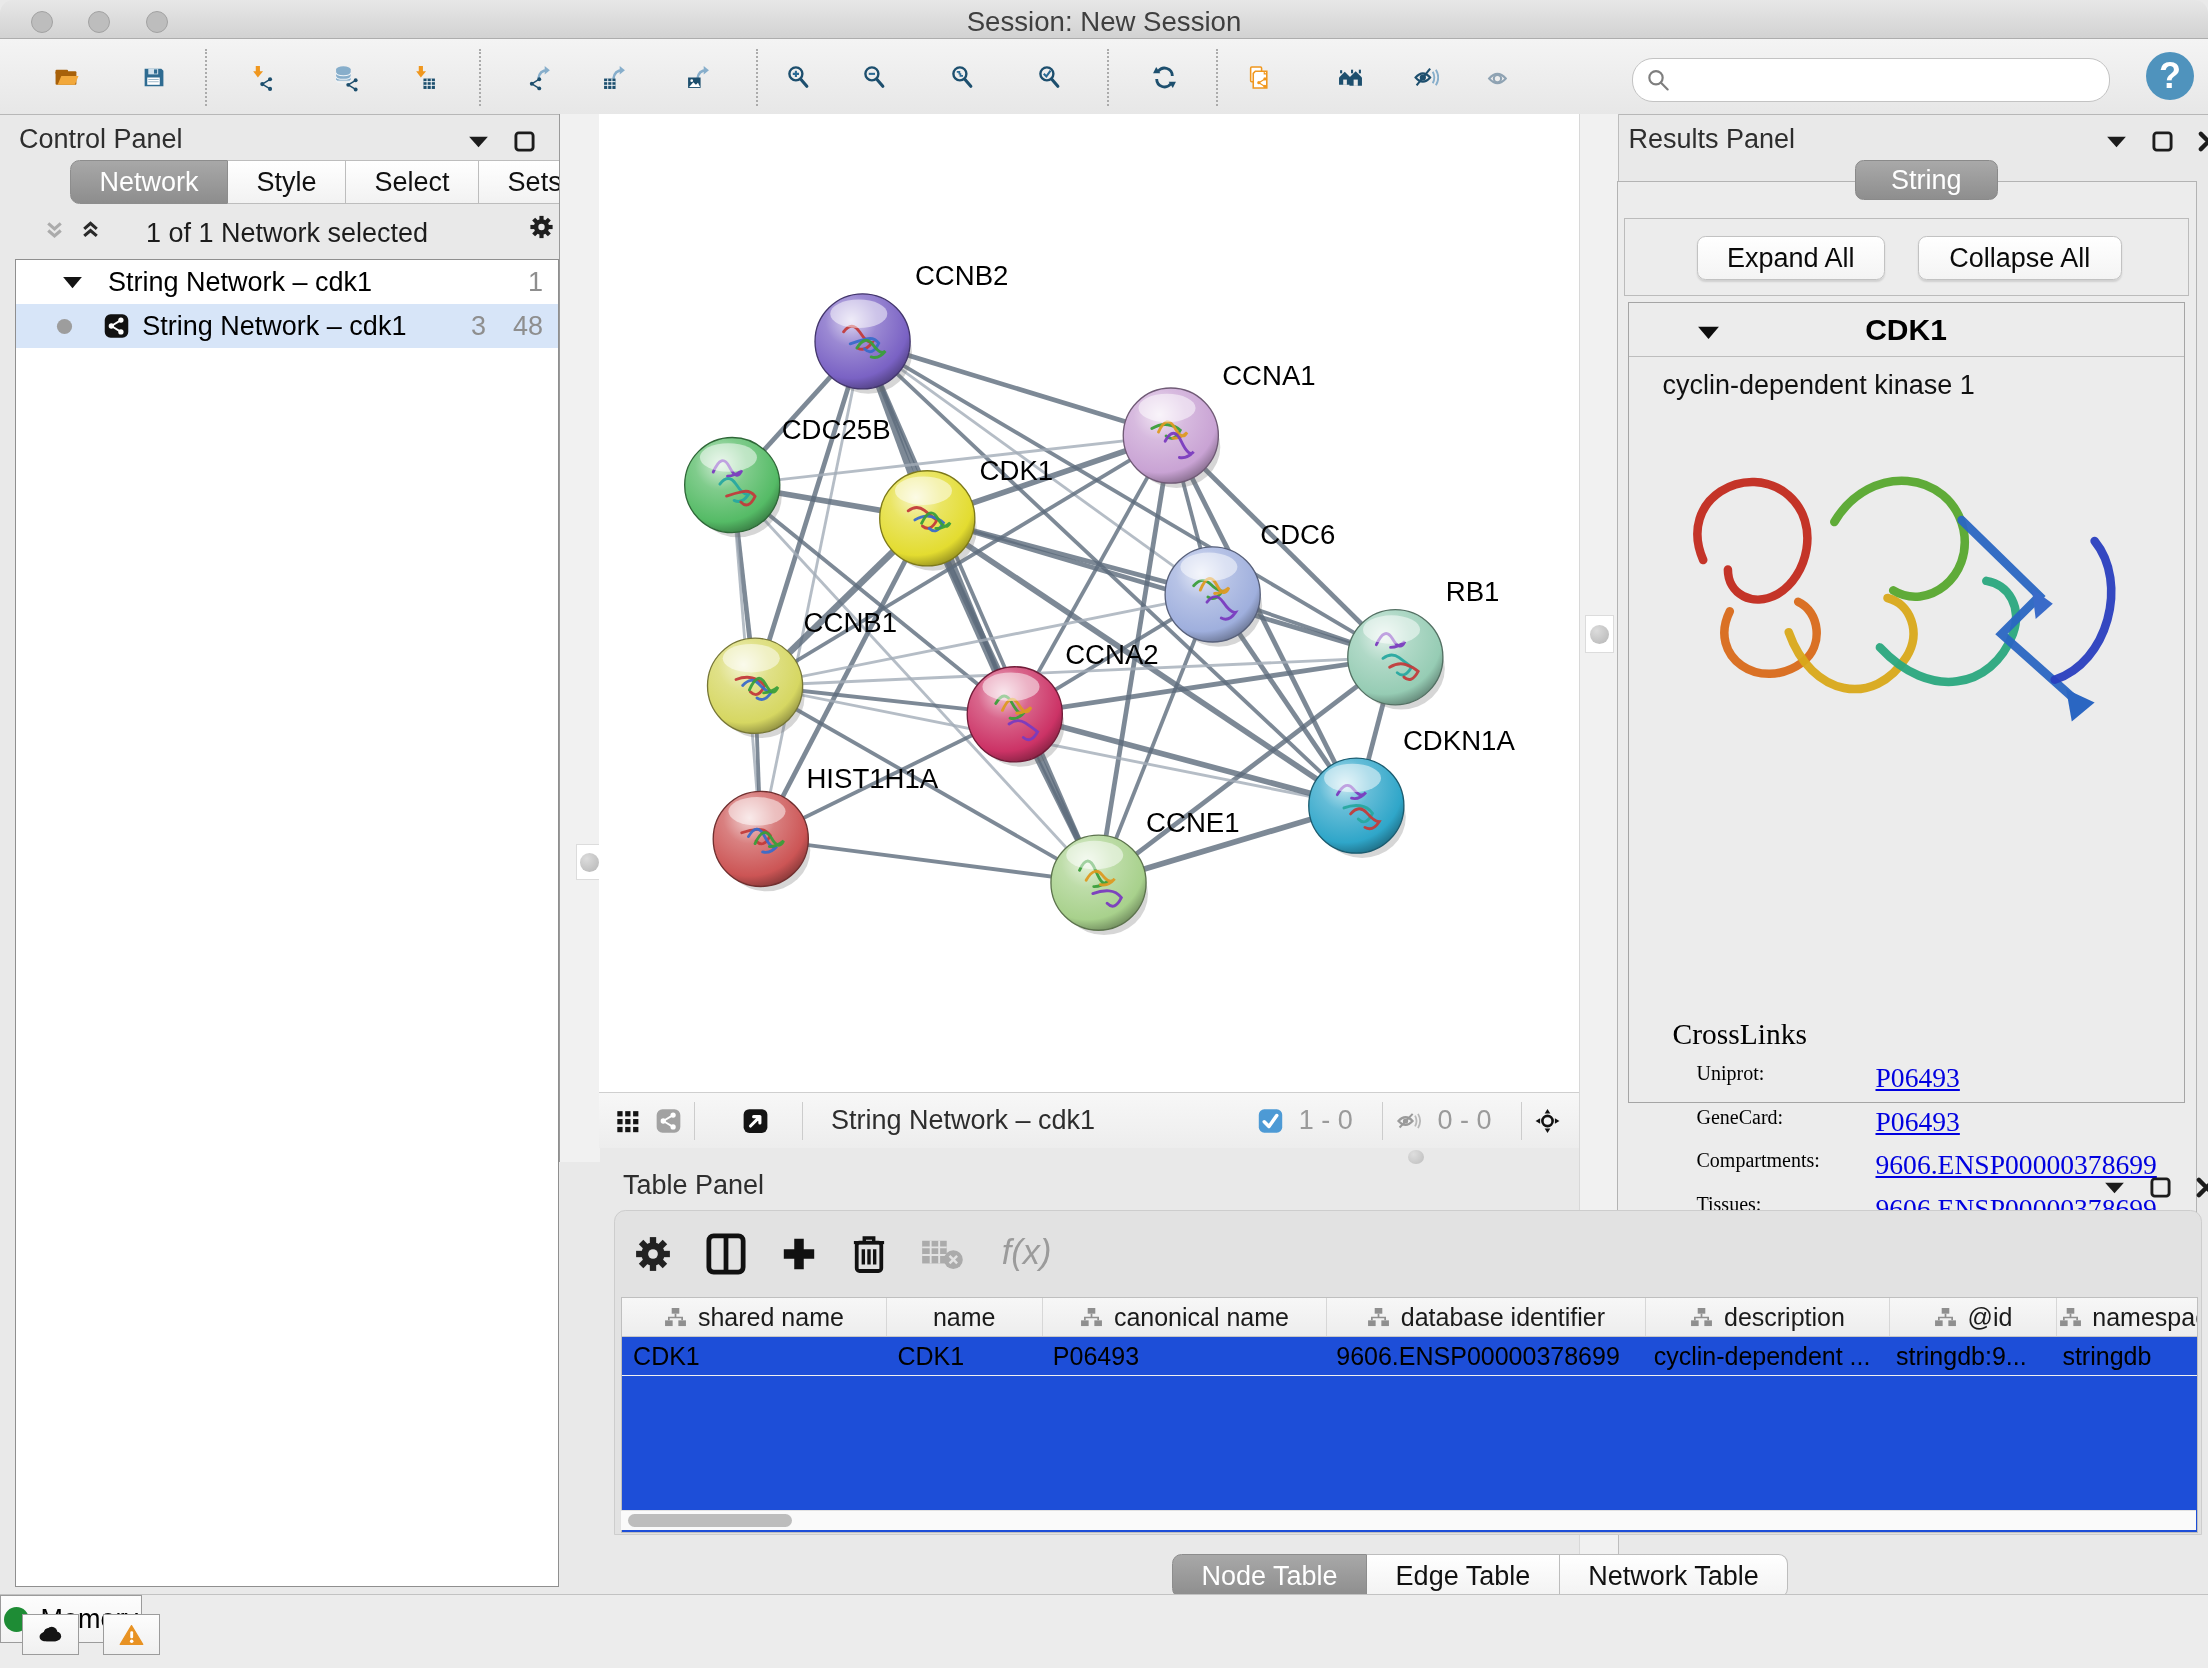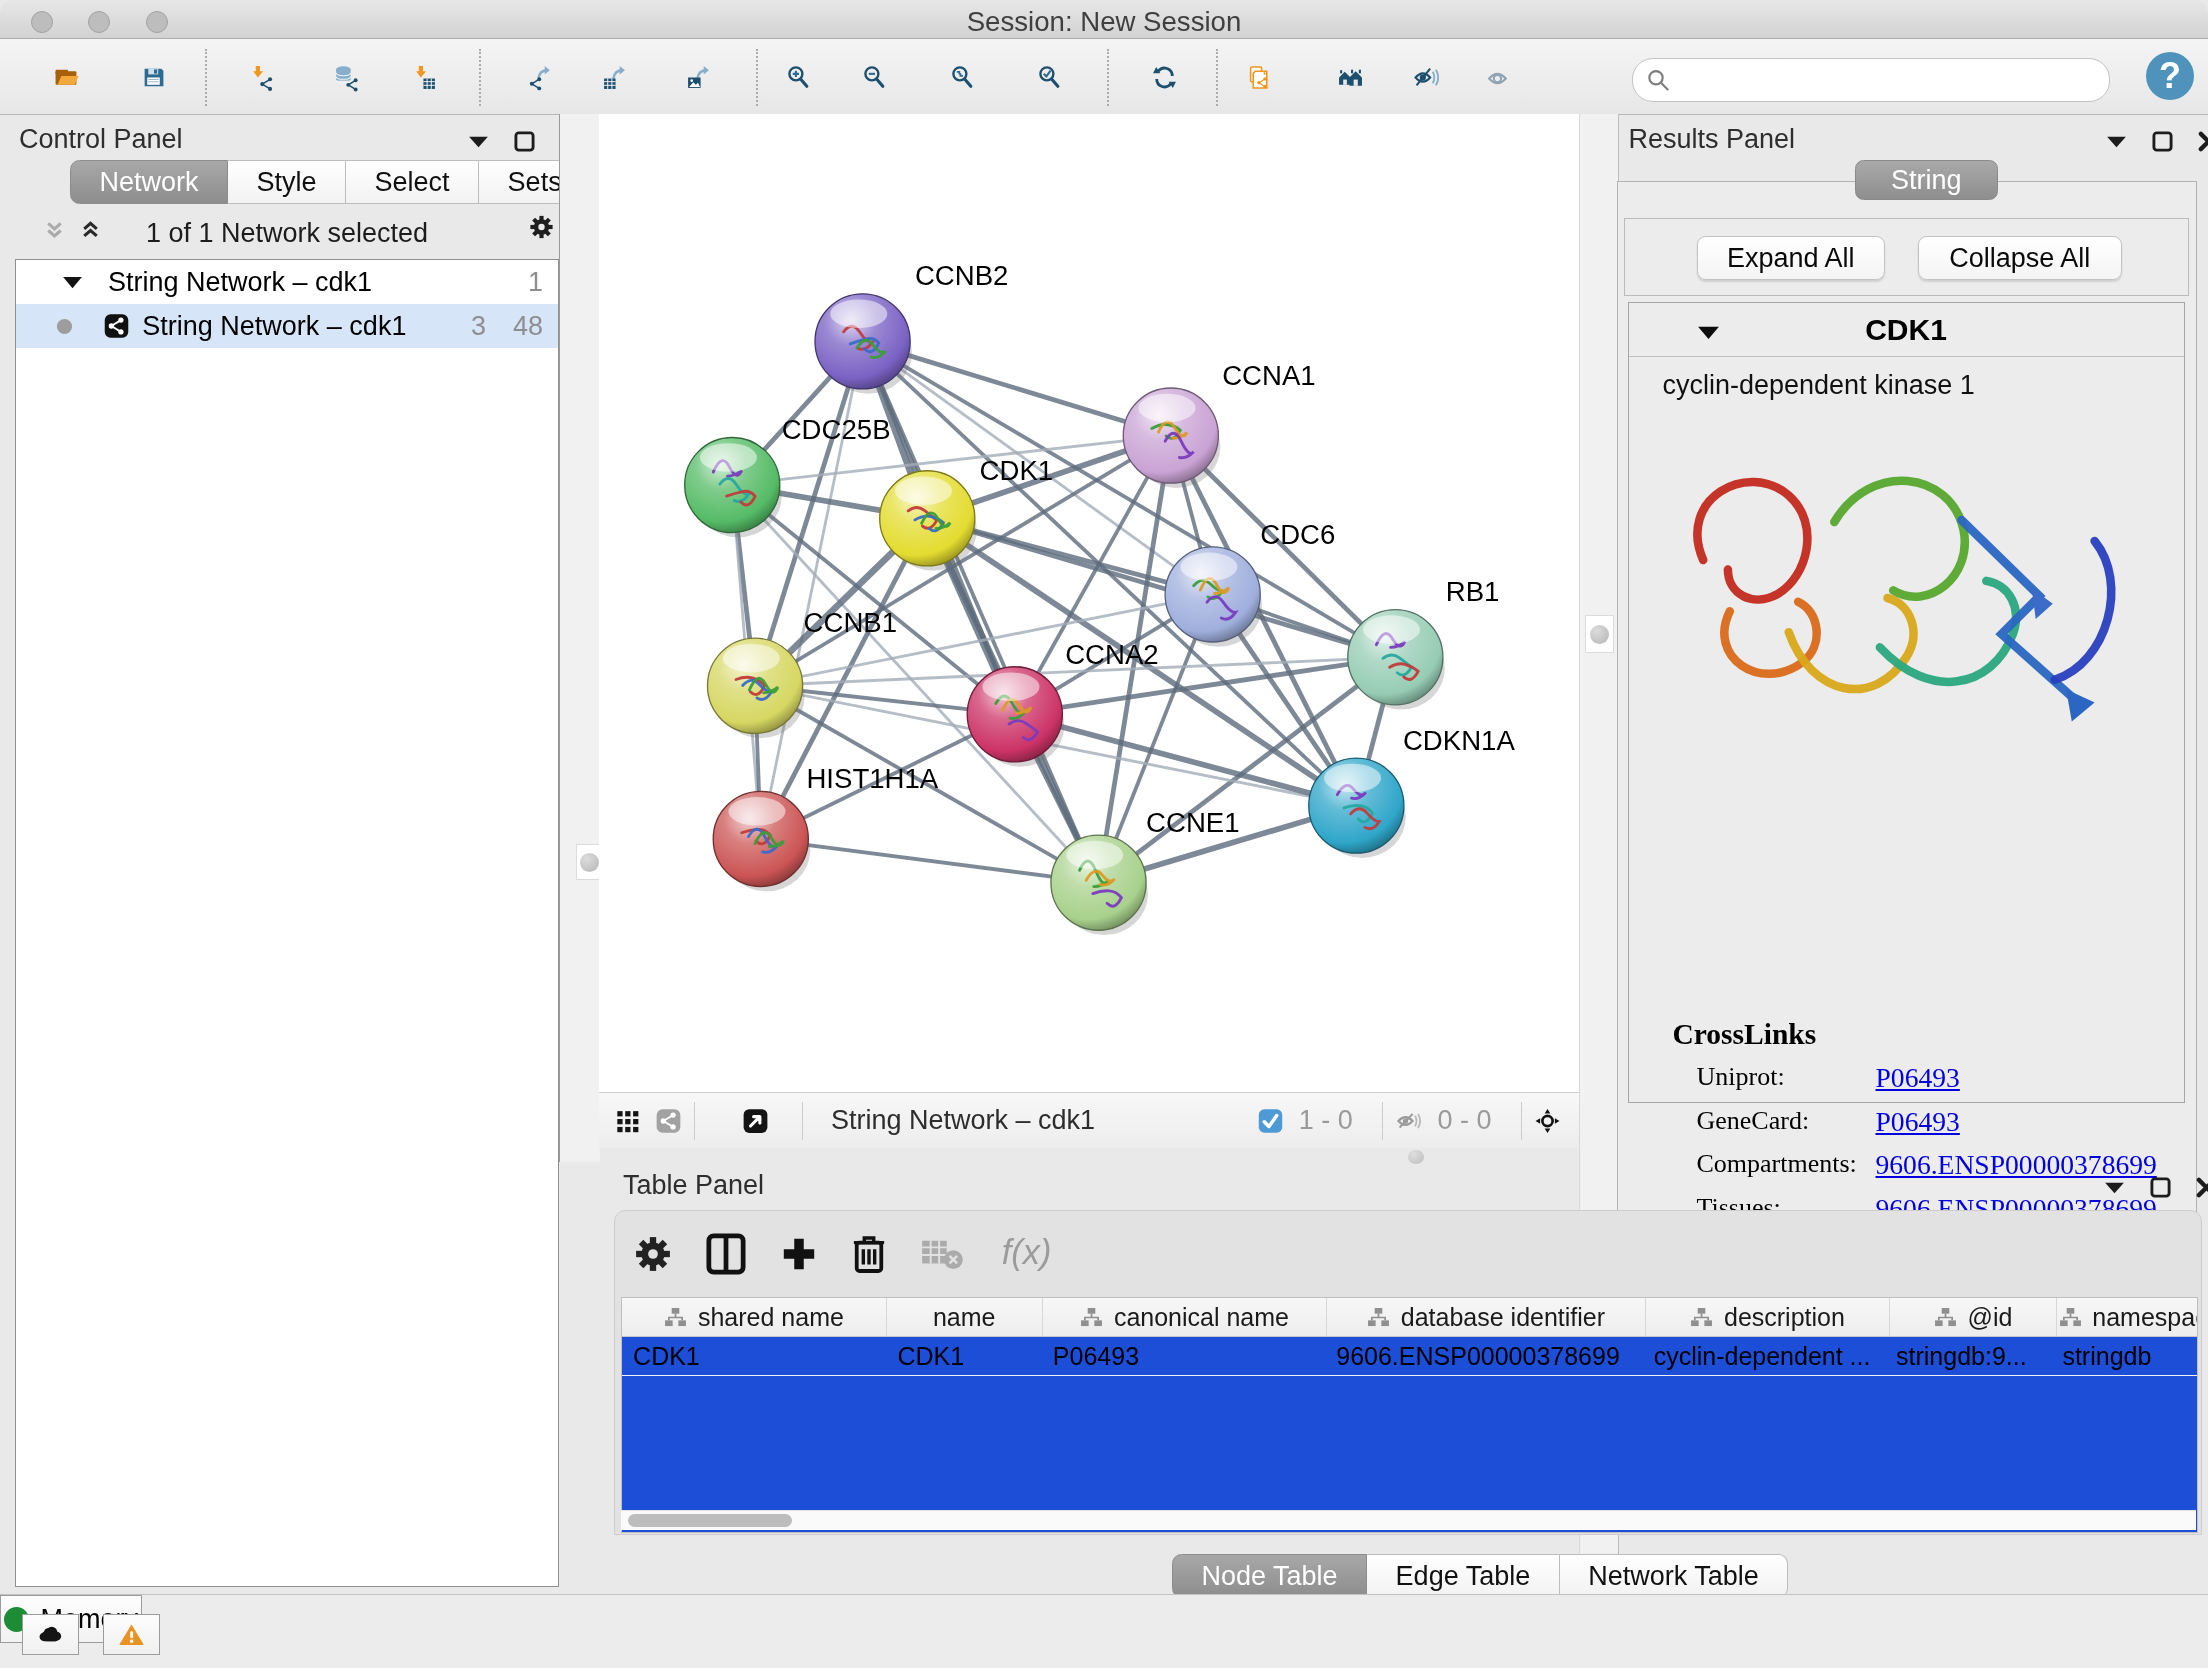--- a/index.html
+++ b/index.html
@@ -65,22 +65,22 @@
           border:1px solid #8a8a8a;border-radius:8.6px;color:#fff;font-size:27px;display:flex;align-items:center;}
   #rp-btnbox{left:5.7px;top:36px;width:563px;height:76px;border:1.9px solid #bbbbbb;background:#ececec;}
   .rbtn{position:absolute;top:17px;height:42px;background:linear-gradient(#ffffff,#f4f4f4);border:1px solid #c2c2c2;
         border-radius:8.6px;font-size:27px;color:#0a0a0a;display:flex;align-items:center;justify-content:center;
         box-shadow:0 1.9px 1.9px rgba(0,0,0,.12);}
   #rp-entry{left:9.5px;top:120px;width:555px;height:799px;border:1.9px solid #a5a5a5;background:#ececec;}
   #rp-entry-head{left:0;top:0;width:100%;height:53px;border-bottom:1.9px solid #bdbdbd;}
   #rp-gene{left:0;top:9.5px;width:100%;text-align:center;font-size:30px;font-weight:bold;color:#000;}
   #rp-desc{left:34px;top:67px;font-size:27px;color:#111;}
   .serif{font-family:"Liberation Serif",serif;}
-  #rp-crosslinks{left:44px;top:715px;font-size:29.5px;font-weight:bold;color:#000;}
-  .cl-row{position:absolute;left:68px;font-size:26px;color:#000;}
+  #rp-crosslinks{left:44px;top:715px;font-size:29.5px;font-weight:normal;color:#000;}
+  .cl-row{position:absolute;left:68px;font-size:20px;color:#000;}
   .cl-val{position:absolute;left:247px;color:#0000e0;text-decoration:underline;font-size:27.6px;white-space:nowrap;}
   #rp-scrollstub{left:9.5px;top:921px;width:34px;height:17px;background:#dadada;border:1px solid #bdbdbd;}
   
   #table-panel{left:569px;top:1162px;width:1640px;height:432px;}
   #tp-title{left:54px;top:7.6px;}
   #tp-inner{left:45px;top:48px;width:1586px;height:323px;background:#e2e2e2;border:1px solid #cdcdcd;border-radius:11.4px 11.4px 0 0;}
   #tp-toolbar{left:19px;top:7.6px;height:70px;display:flex;align-items:center;gap:34px;justify-content:flex-end;}
   #tp-table{left:5.7px;top:86px;width:1575px;height:234px;background:#1d4ed8;border:1px solid #bfbfbf;overflow:hidden;}
   #tp-header{display:flex;height:38px;background:linear-gradient(#f7f7f7,#ededed);border-bottom:1.9px solid #c6c6c6;}
   .th{display:flex;align-items:center;justify-content:center;gap:9.5px;font-size:25px;color:#1a1a1a;

